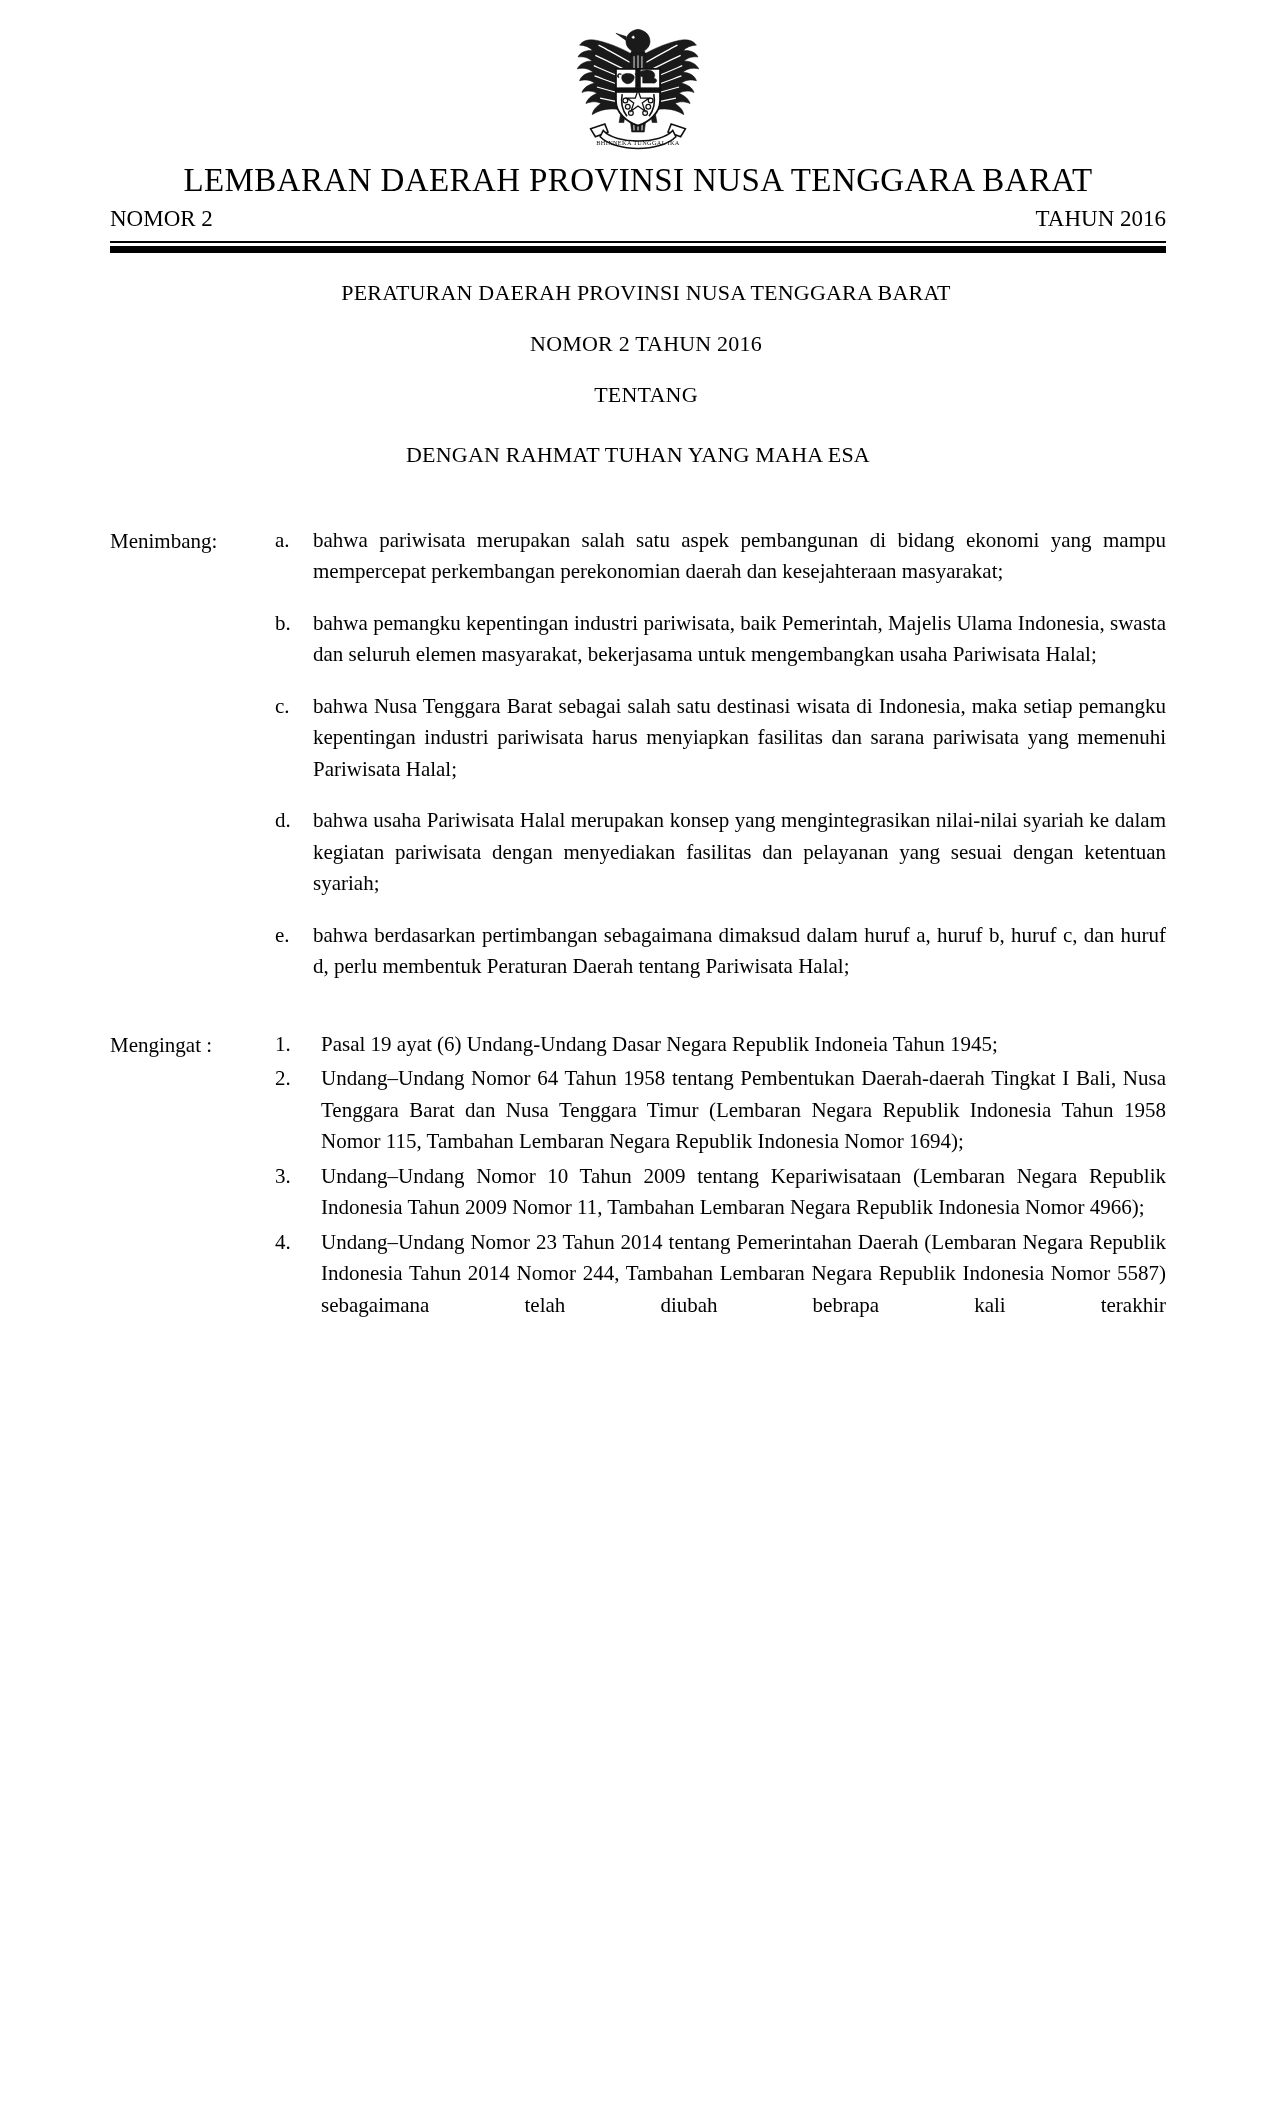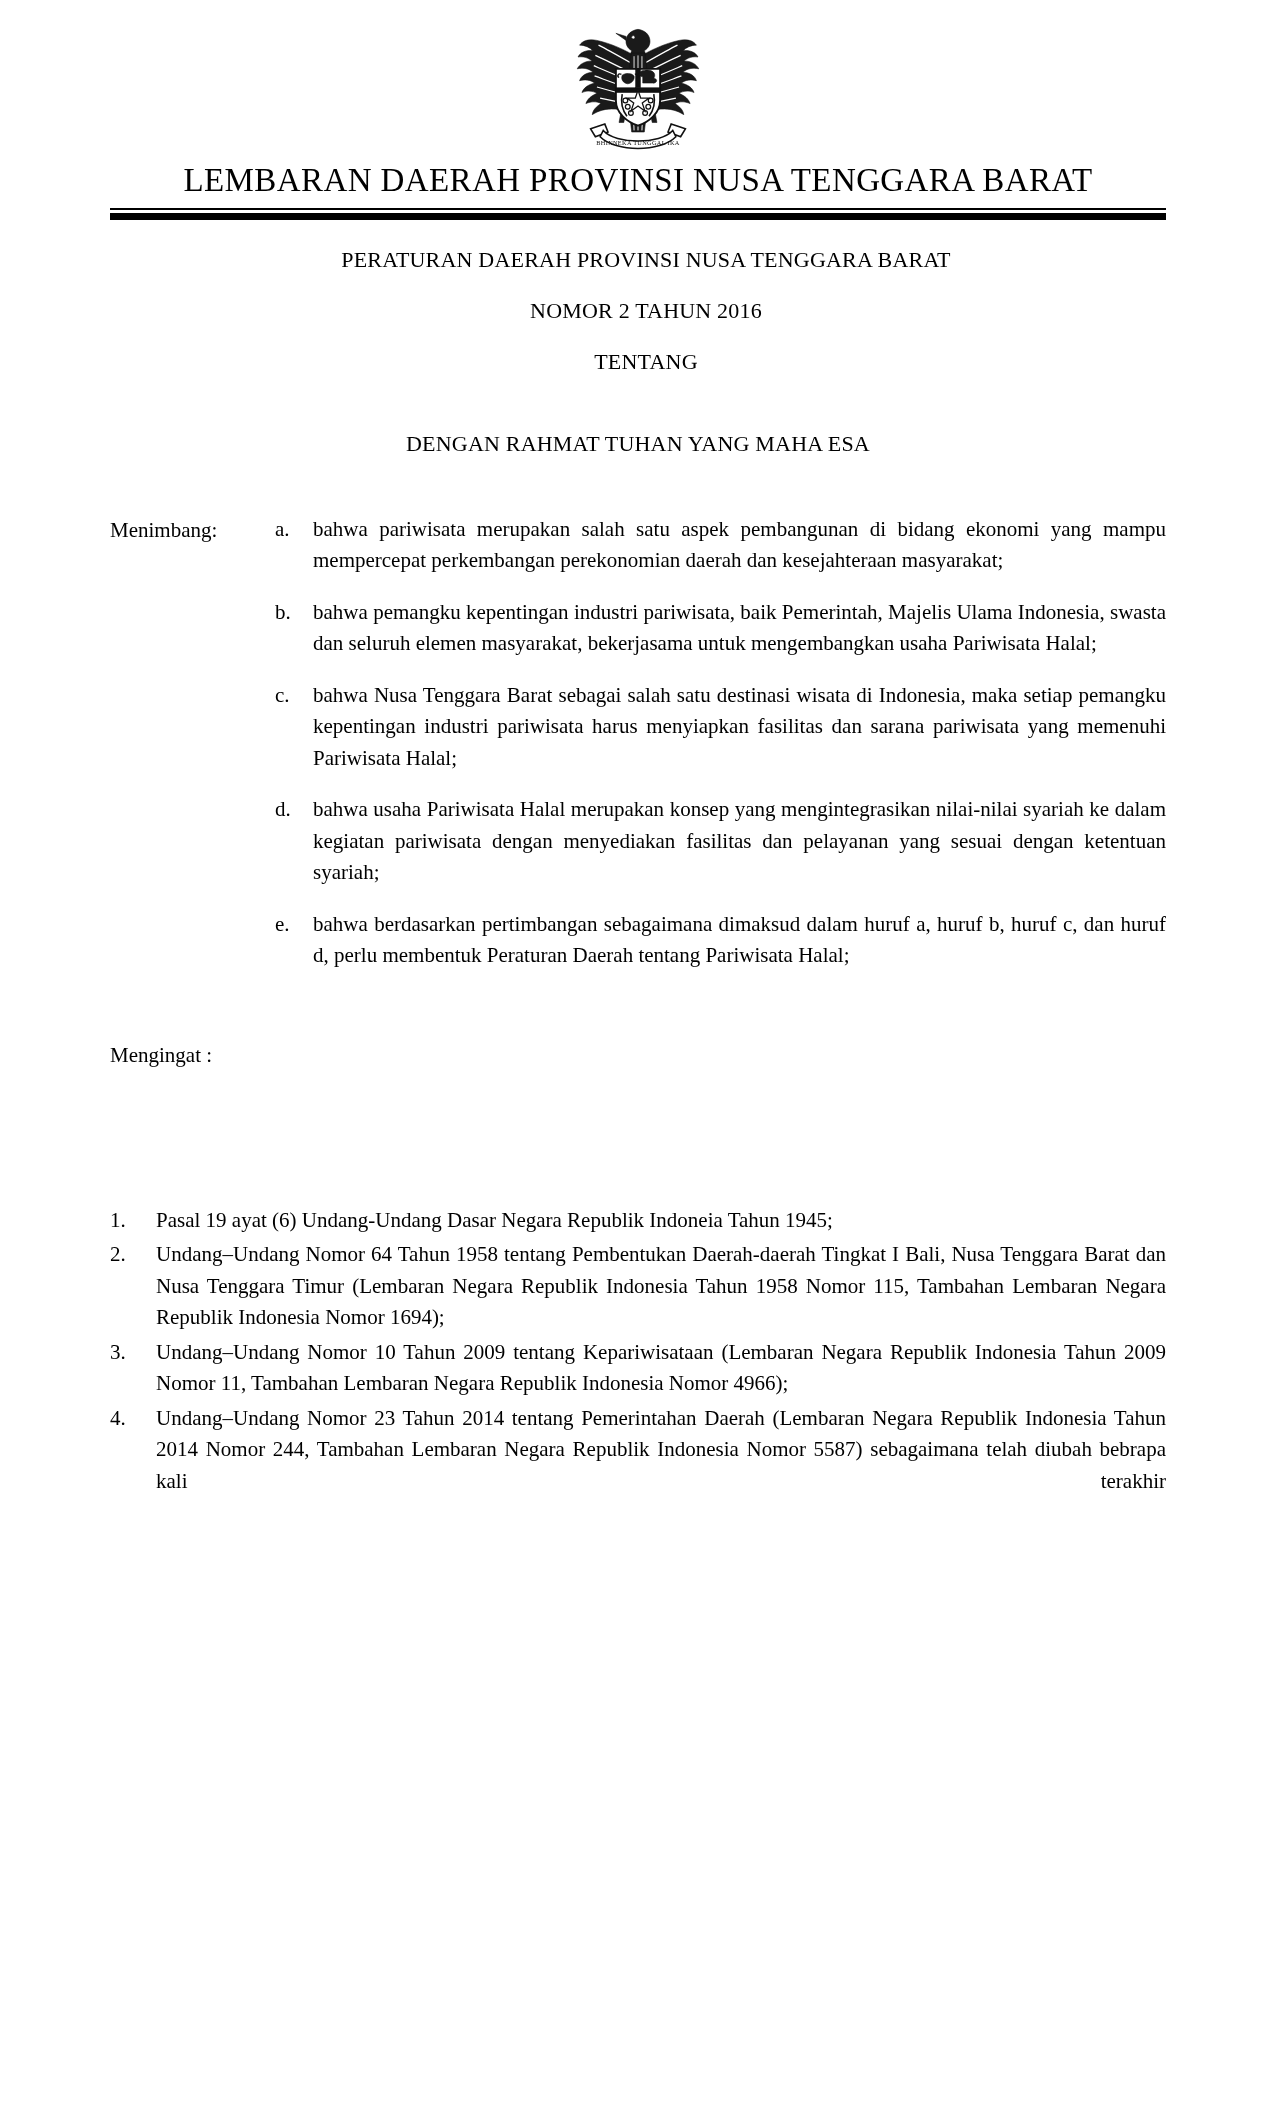--- a/index.html
+++ b/index.html
@@ -83,43 +83,42 @@
   }
   .titleblock .ln.nomor {
     letter-spacing: 0.2px;
     font-family: Liberation Serif, serif;
   }
   .titleblock .ln.halal {
     margin-bottom: 0;
   }
 
   .invocation {
-    margin-top: 57px;
+    margin-top: 35px;
     text-align: center;
   }
   .invocation .ln {
     font-size: 22px;
     line-height: 1.1;
     margin-bottom: 44px;
     letter-spacing: 0.2px;
   }
   .invocation .ln:last-child { margin-bottom: 0; }
 
   
   .clauses {
     margin-top: 58px;
     padding: 0 110px 0 110px;
   }
   .section {
     display: flex;
     align-items: flex-start;
   }
   .section + .section {
-    margin-top: 67px;
-    flex-direction: column;
+    margin-top: 46px;
   }
   .section-label {
     flex: 0 0 165px;
     font-size: 21px;
     line-height: 1.5;
     padding-top: 1px;
     text-align: left;
     white-space: nowrap;
   }
   .section-body {
@@ -233,20 +232,24 @@
         <path d="M40 148 L 58 142 L 62 152 L 46 158 Z" fill="#ffffff" stroke="#111111" stroke-width="2"></path>
         <path d="M160 148 L 142 142 L 138 152 L 154 158 Z" fill="#ffffff" stroke="#111111" stroke-width="2"></path>
         <path d="M56 150 C 72 168, 128 168, 144 150 L 148 158 C 128 178, 72 178, 52 158 Z" fill="#ffffff" stroke="#111111" stroke-width="2"></path>
         <text x="100" y="168" text-anchor="middle" font-size="8" font-family="'Liberation Serif', serif" fill="#111111" stroke="none" letter-spacing="0.4">BHINNEKA TUNGGAL IKA</text>
       </g>
     </svg>
   </div>
 
   <div class="masthead">
     <div class="masthead-title">LEMBARAN DAERAH PROVINSI NUSA TENGGARA BARAT</div>
+    <div class="masthead-line2">
+      <span>NOMOR 2</span>
+      <span>TAHUN 2016</span>
+    </div>
   </div>
   <div class="rule-group">
     <div class="rule-thin"></div>
     <div class="rule-gap"></div>
     <div class="rule-thick"></div>
   </div>
 
   <div class="titleblock">
     <div class="ln">PERATURAN DAERAH PROVINSI NUSA TENGGARA BARAT</div>
     <div class="ln nomor">NOMOR    2    TAHUN 2016</div>

